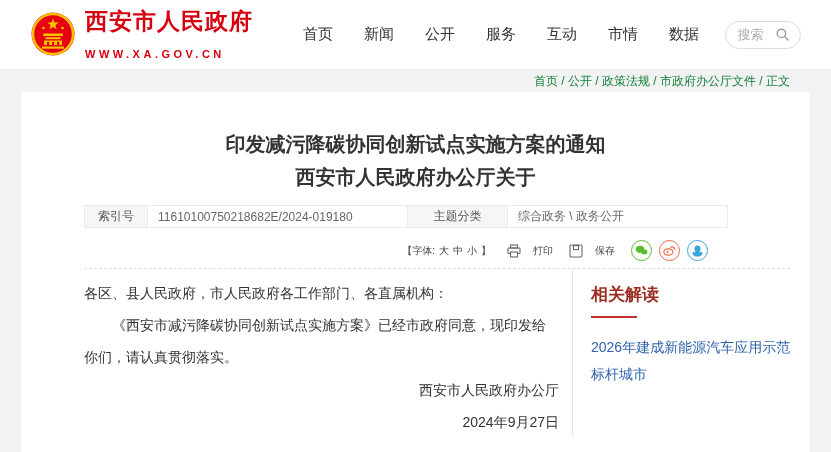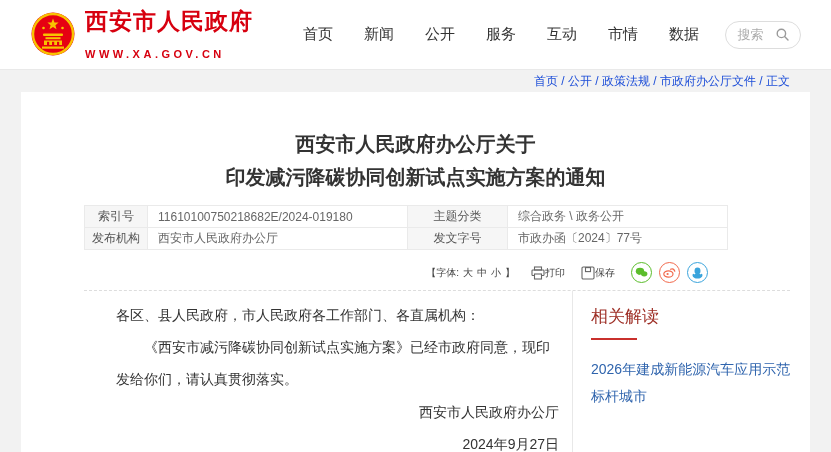--- a/index.html
+++ b/index.html
@@ -21,62 +21,62 @@
   .nav { margin-left:auto; display:flex; align-items:center; gap:31px; font-size:15px; color:#333; }
   .nav span { cursor:pointer; white-space:nowrap; }
   .search-pill {
     margin-left:26px; width:76px; height:28px; border:1px solid #ddd; border-radius:15px;
     display:flex; align-items:center; justify-content:center; gap:12px;
     color:#aaa; font-size:13px; background:#fff; cursor:pointer;
   }
 
   
   .breadcrumb-bar { height:22px; display:flex; align-items:center; justify-content:flex-end; padding-right:41px; }
-  .breadcrumb { font-size:12px; color:#1d4ed8; }
+  .breadcrumb { font-size:12px; color:#15803d; }
 
   
   .card { margin:0 21px; background:#fff; height:360px; padding-top:36px; }
 
   .doc-title { text-align:center; font-size:20px; font-weight:600; color:#333; line-height:33px; }
 
   
   .meta-table { border-collapse:collapse; margin:11px 0 0 63px; font-size:12px; color:#666; table-layout:fixed; }
   .meta-table td { border:1px solid #eaeaea; height:22px; padding:0 10px; background:#fff; overflow:hidden; white-space:nowrap; }
   .meta-table td.mlabel { background:#f6f6f6; text-align:center; padding:0 4px; color:#555; }
 
   
   .toolbar {
     display:flex; align-items:center; justify-content:flex-end; gap:16px;
     margin:12px 102px 0 0; font-size:10px; color:#444;
   }
   .font-group { display:flex; align-items:center; gap:4px; }
   .font-size-opt { cursor:pointer; }
-  .tool-btn { display:flex; align-items:flex-end; gap:0; cursor:pointer; }
+  .tool-btn { display:flex; align-items:flex-end; gap:12px; cursor:pointer; }
   .share-group { display:flex; align-items:center; gap:7px; }
   .share-circle { width:21px; height:21px; border-radius:50%; display:flex; align-items:center; justify-content:center; cursor:pointer; background:#fff; }
   .share-wechat { border:1.5px solid #5bbd2b; }
   .share-weibo  { border:1.5px solid #f2694c; }
   .share-qq     { border:1.5px solid #3aa4dc; }
 
   .dash-sep { border-bottom:1px dashed #ddd; margin:7px 20px 0 63px; }
 
   
   .content-row { display:flex; align-items:stretch; margin-left:63px; }
   .article-col { width:475px; padding-top:8px; font-size:14px; color:#333; }
-  .article-col p { line-height:32px;margin-left:32px; }
+  .article-col p { line-height:32px; }
   .para-indent { text-indent:2em; }
   .sig-line { text-align:right; line-height:32px; }
   .sig-name { margin-top:1px; }
   .sig-date { margin-top:0; }
 
   .side-col {
     margin-left:13px; border-left:1px solid #e8e8e8; padding:14px 0 0 18px;
     width:214px; min-height:130px;
   }
-  .side-title { font-size:17px; font-weight:normal; color:#9d2d24; }
+  .side-title { font-size:17px; font-weight:bold; color:#9d2d24; }
   .side-underline { width:46px; height:2px; background:#c9302c; margin-top:10px; }
   .side-link { display:block; margin-top:16px; font-size:14px; color:#2f64ad; line-height:27px; width:200px; cursor:pointer; text-decoration:none; }
 
   svg { display:block; }
 </style>
 </head>
 <body>
 
 <div class="header">
   <div class="logo">
@@ -123,44 +123,38 @@
   </div>
 </div>
 
 <div class="breadcrumb-bar">
   <span class="breadcrumb">首页 / 公开 / 政策法规 / 市政府办公厅文件 / 正文</span>
 </div>
 
 <div class="card">
 
   <div class="doc-title">
+    <div>印发减污降碳协同创新试点实施方案的通知</div>
     <div>西安市人民政府办公厅关于</div>
-    <div>印发减污降碳协同创新试点实施方案的通知</div>
   </div>
 
   <table class="meta-table">
     <colgroup>
         <col style="width:63px">
         <col style="width:260px">
         <col style="width:100px">
         <col style="width:220px">
       </colgroup>
     <tbody>
         <tr>
       <td class="mlabel">索引号</td>
       <td>11610100750218682E/2024-019180</td>
       <td class="mlabel">主题分类</td>
       <td>综合政务 \ 政务公开</td>
     </tr>
-    <tr>
-      <td class="mlabel">发布机构</td>
-      <td>西安市人民政府办公厅</td>
-      <td class="mlabel">发文字号</td>
-      <td>市政办函〔2024〕77号</td>
-    </tr>
   </tbody>
     </table>
 
   <div class="toolbar">
     <span class="font-group">
       <span>【字体:</span>
       <span class="font-size-opt">大</span>
       <span class="font-size-opt">中</span>
       <span class="font-size-opt">小</span>
       <span>】</span>

